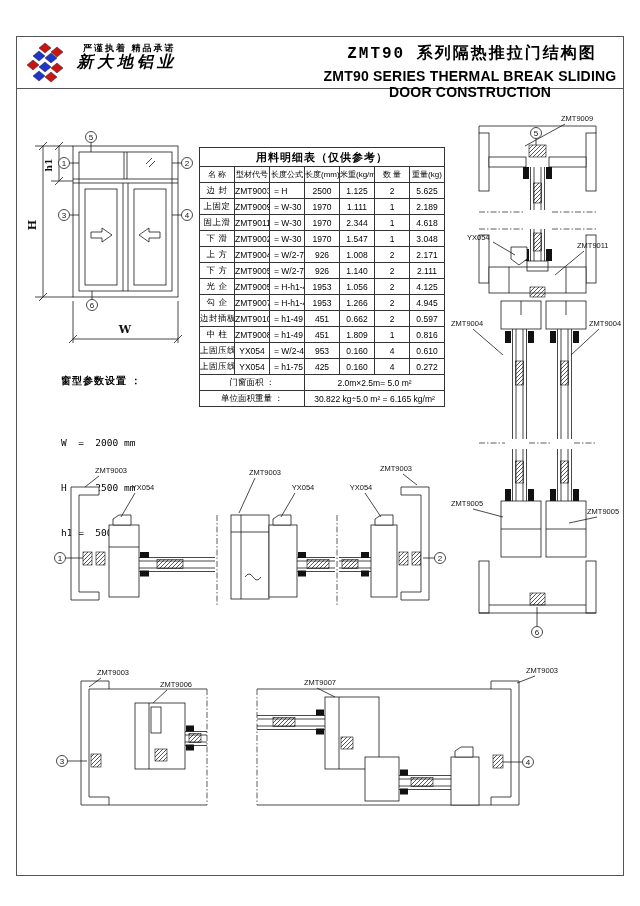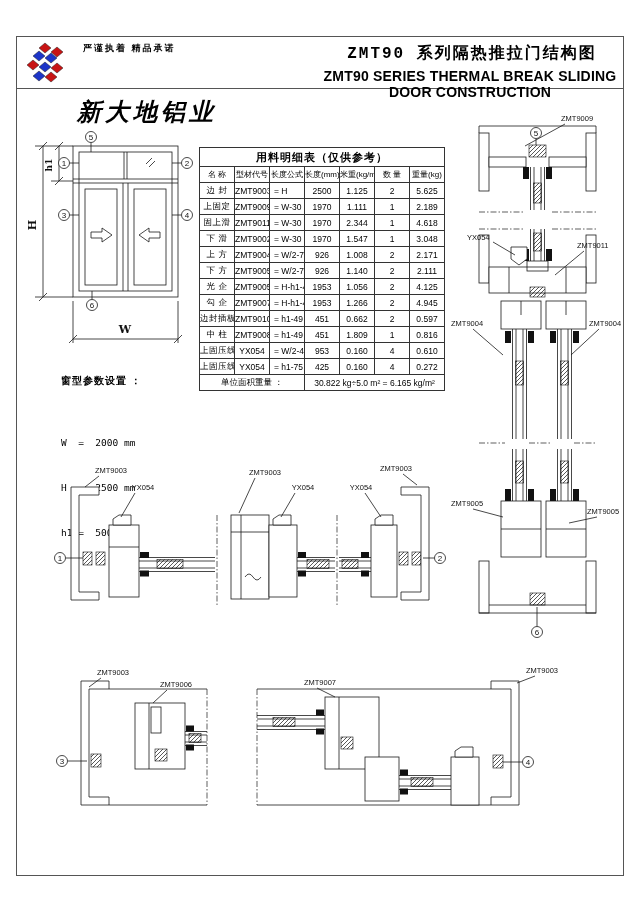--- a/index.html
+++ b/index.html
@@ -3,22 +3,22 @@
 <meta charset="utf-8">
 <style>
   html,body{margin:0;padding:0;background:#fff;}
   #page{position:relative;width:640px;height:906px;background:#fff;overflow:hidden;
         font-family:"Liberation Sans",sans-serif;color:#000000;}
   #frame{position:absolute;left:16px;top:36px;width:606px;height:838px;border:1px solid #555;}
   
   #hdr{position:absolute;left:0;top:0;width:100%;height:51px;border-bottom:1px solid #555;}
   #logo{position:absolute;left:8px;top:4px;width:40px;height:44px;}
   #tagline{position:absolute;left:66px;top:5px;font-size:9px;font-weight:bold;letter-spacing:2px;}
-  #company{position:absolute;left:60px;top:15px;font-size:24px;font-weight:bold;
-           font-family:"DejaVu Serif",serif;letter-spacing:4px;font-style:italic;margin-top:44px;}
+  #company{position:absolute;left:60px;top:15px;font-size:16px;font-weight:bold;
+           font-family:"DejaVu Serif",serif;letter-spacing:4px;font-style:italic;}
   #t-zh{position:absolute;left:310px;top:6px;width:290px;text-align:center;font-size:16px;
         font-weight:bold;font-family:Liberation Mono, monospace;letter-spacing:2px;}
   #t-en{position:absolute;left:300px;top:31px;width:306px;text-align:center;font-size:14px;
         font-weight:bold;letter-spacing:0.2px;}
   
   #mtbl{position:absolute;left:182px;top:110px;}
   table.mt{border-collapse:collapse;table-layout:fixed;width:246px;}
   table.mt td{border:1px solid #333;font-size:8.5px;text-align:center;padding:0;
               height:15px;overflow:hidden;white-space:nowrap;}
   table.mt td.tt{font-size:11px;font-weight:bold;height:18px;letter-spacing:1px;font-family:Liberation Mono, monospace;}
@@ -258,20 +258,24 @@
               <td>YX054</td>
               <td class="fm">= h1-75</td>
               <td>425</td>
               <td>0.160</td>
               <td>4</td>
               <td>0.272</td>
             </tr>
           </tbody>
       <tbody>
         <tr>
+          <td colspan="3">门窗面积 ：</td>
+          <td colspan="4">2.0m×2.5m= 5.0 m²</td>
+        </tr>
+        <tr>
           <td colspan="3">单位面积重量 ：</td>
           <td colspan="4">30.822 kg÷5.0 m² = 6.165 kg/m²</td>
         </tr>
       </tbody>
     </table>
   </div>
 
   <svg style="left:432px;top:72px" width="178" height="540" viewBox="0 0 178 540">
     <defs>
           <pattern id="hA" patternUnits="userSpaceOnUse" width="4" height="4">

